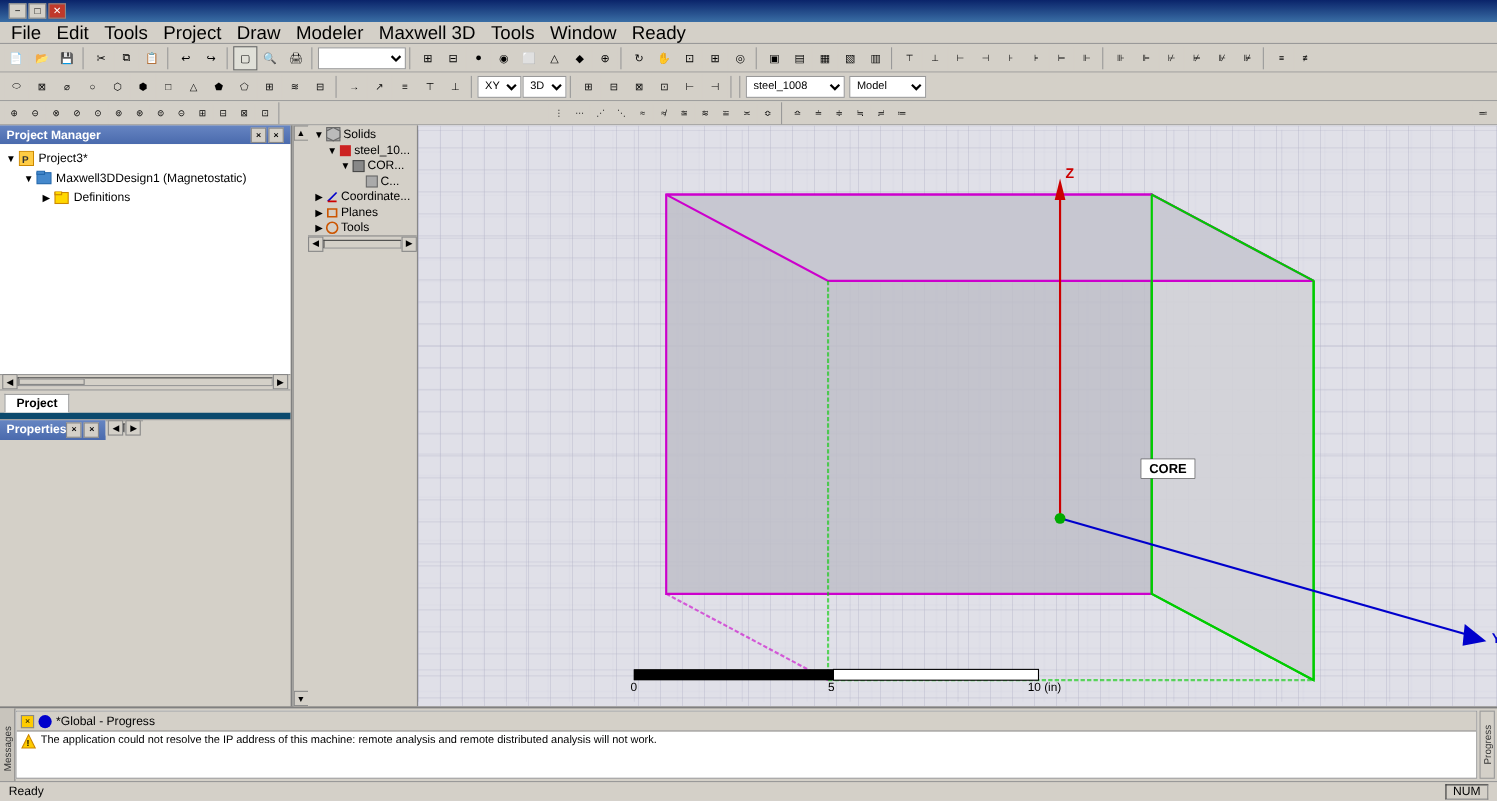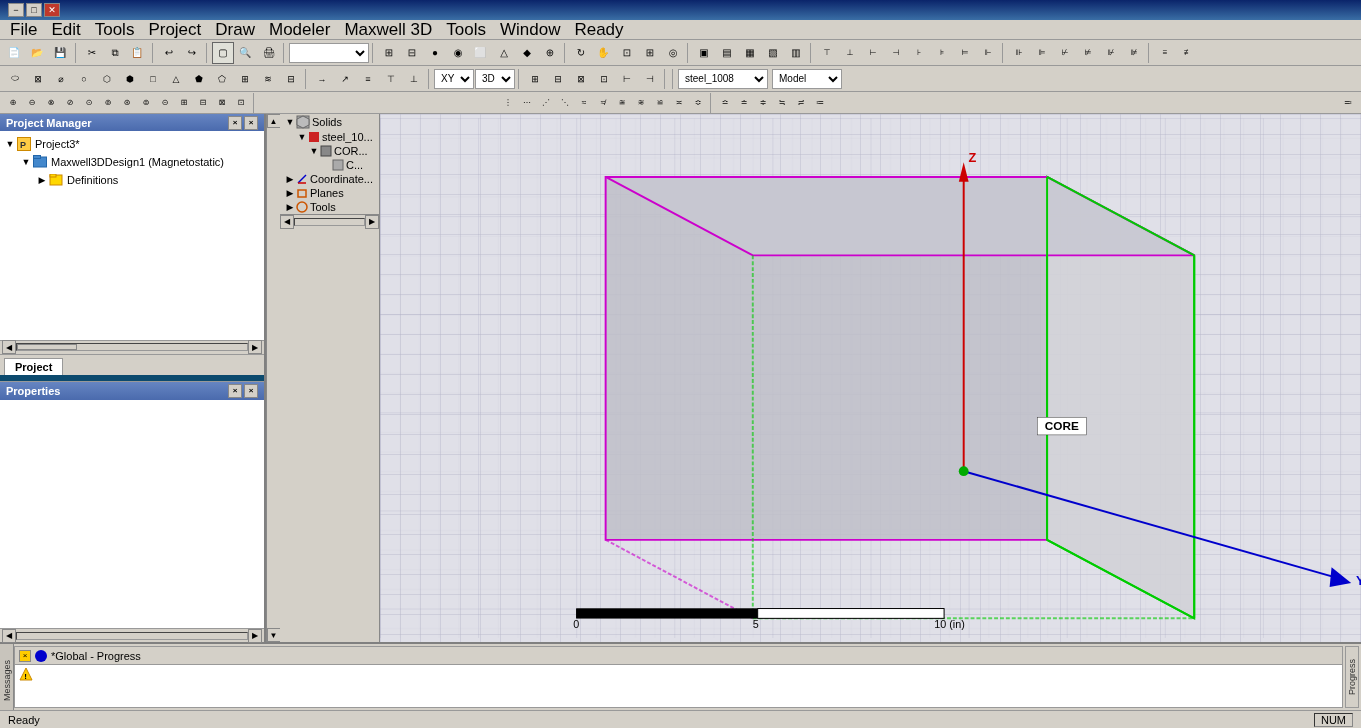--- a/index.html
+++ b/index.html
@@ -455,21 +455,21 @@
             <div class="scrollbar-thumb" style="width:60px;height:100%;background:#d4d0c8;border:1px solid #888;"></div>
           </div>
           <div style="width:14px;height:14px;background:#d4d0c8;border:1px solid #888;display:flex;align-items:center;justify-content:center;font-size:8px;">▶</div>
         </div>
 
         <div class="tab-area">
           <div class="tab active">Project</div>
         </div>
       </div>
 
-      <div id="properties-panel" style="flex:1; display:flex; flex-direction:column;">
+      <div id="properties-panel" style="flex:1; display:flex; flex-direction:row;">
         <div class="panel-header">
           <span>Properties</span>
           <div class="panel-controls">
             <div class="panel-ctrl-btn">×</div>
             <div class="panel-ctrl-btn">×</div>
           </div>
         </div>
         <div class="properties-content">
         </div>
         <div class="scrollbar-area">
@@ -627,20 +627,21 @@
         <span>*Global - Progress</span>
       </div>
     </div>
     <div class="msg-content">
       <div style="width:14px;height:14px;flex-shrink:0;">
         <svg width="14" height="14" viewBox="0 0 14 14">
           <polygon points="7,1 13,13 1,13" fill="#ffcc00" stroke="#cc8800" stroke-width="1"></polygon>
           <text x="6.5" y="11.5" text-anchor="middle" font-size="8" font-weight="bold" fill="black">!</text>
         </svg>
       </div>
+      <span style="font-size:10px;color:black;">The application could not resolve the IP address of this machine: remote analysis and remote distributed analysis will not work.</span>
     </div>
   </div>
 
   <div id="progress-panel" style="width:14px;background:#d4d0c8;border:1px solid #999;margin:2px 2px 2px 0;display:flex;align-items:center;justify-content:center;">
     <span class="progress-label">Progress</span>
   </div>
 </div>
 
 <div id="status-bar">
   <span>Ready</span>

